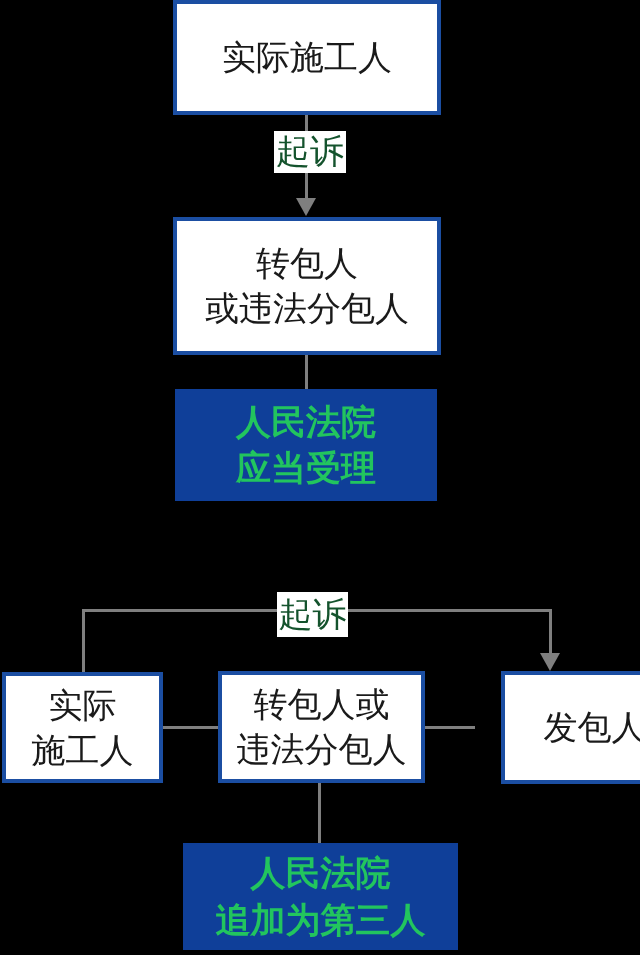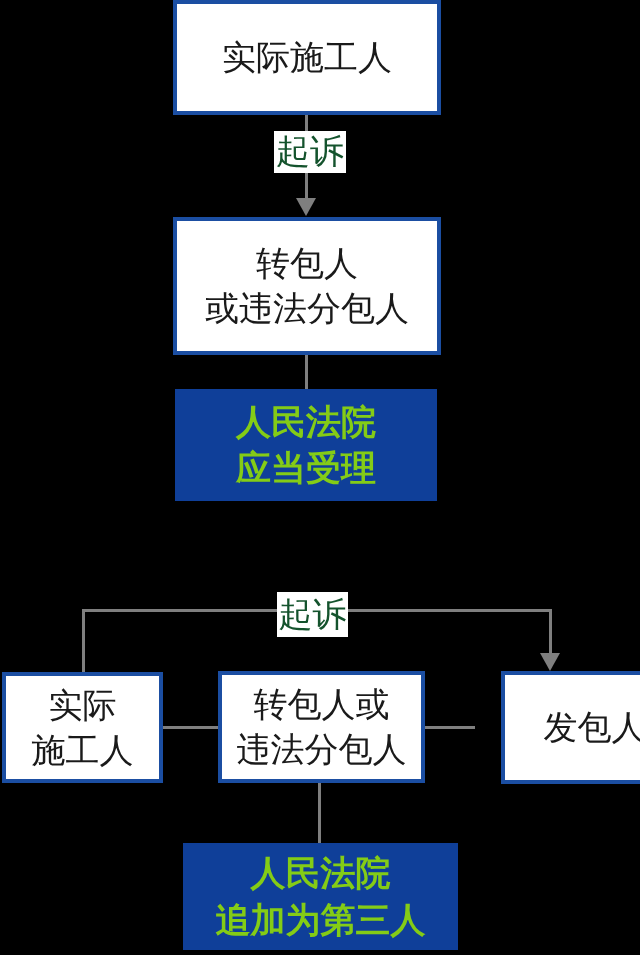--- a/index.html
+++ b/index.html
@@ -27,21 +27,21 @@
     display: flex;
     align-items: center;
     justify-content: center;
     text-align: center;
     white-space: pre-line;
     z-index: 1;
   }
   .bbox {
     box-sizing: border-box;
     background: #0f3f99;
-    color: #84cc16;
+    color: #22c55e;
     font-weight: bold;
     font-size: 35px;
     line-height: 1.32;
     display: flex;
     align-items: center;
     justify-content: center;
     text-align: center;
     white-space: pre-line;
     z-index: 1;
   }

